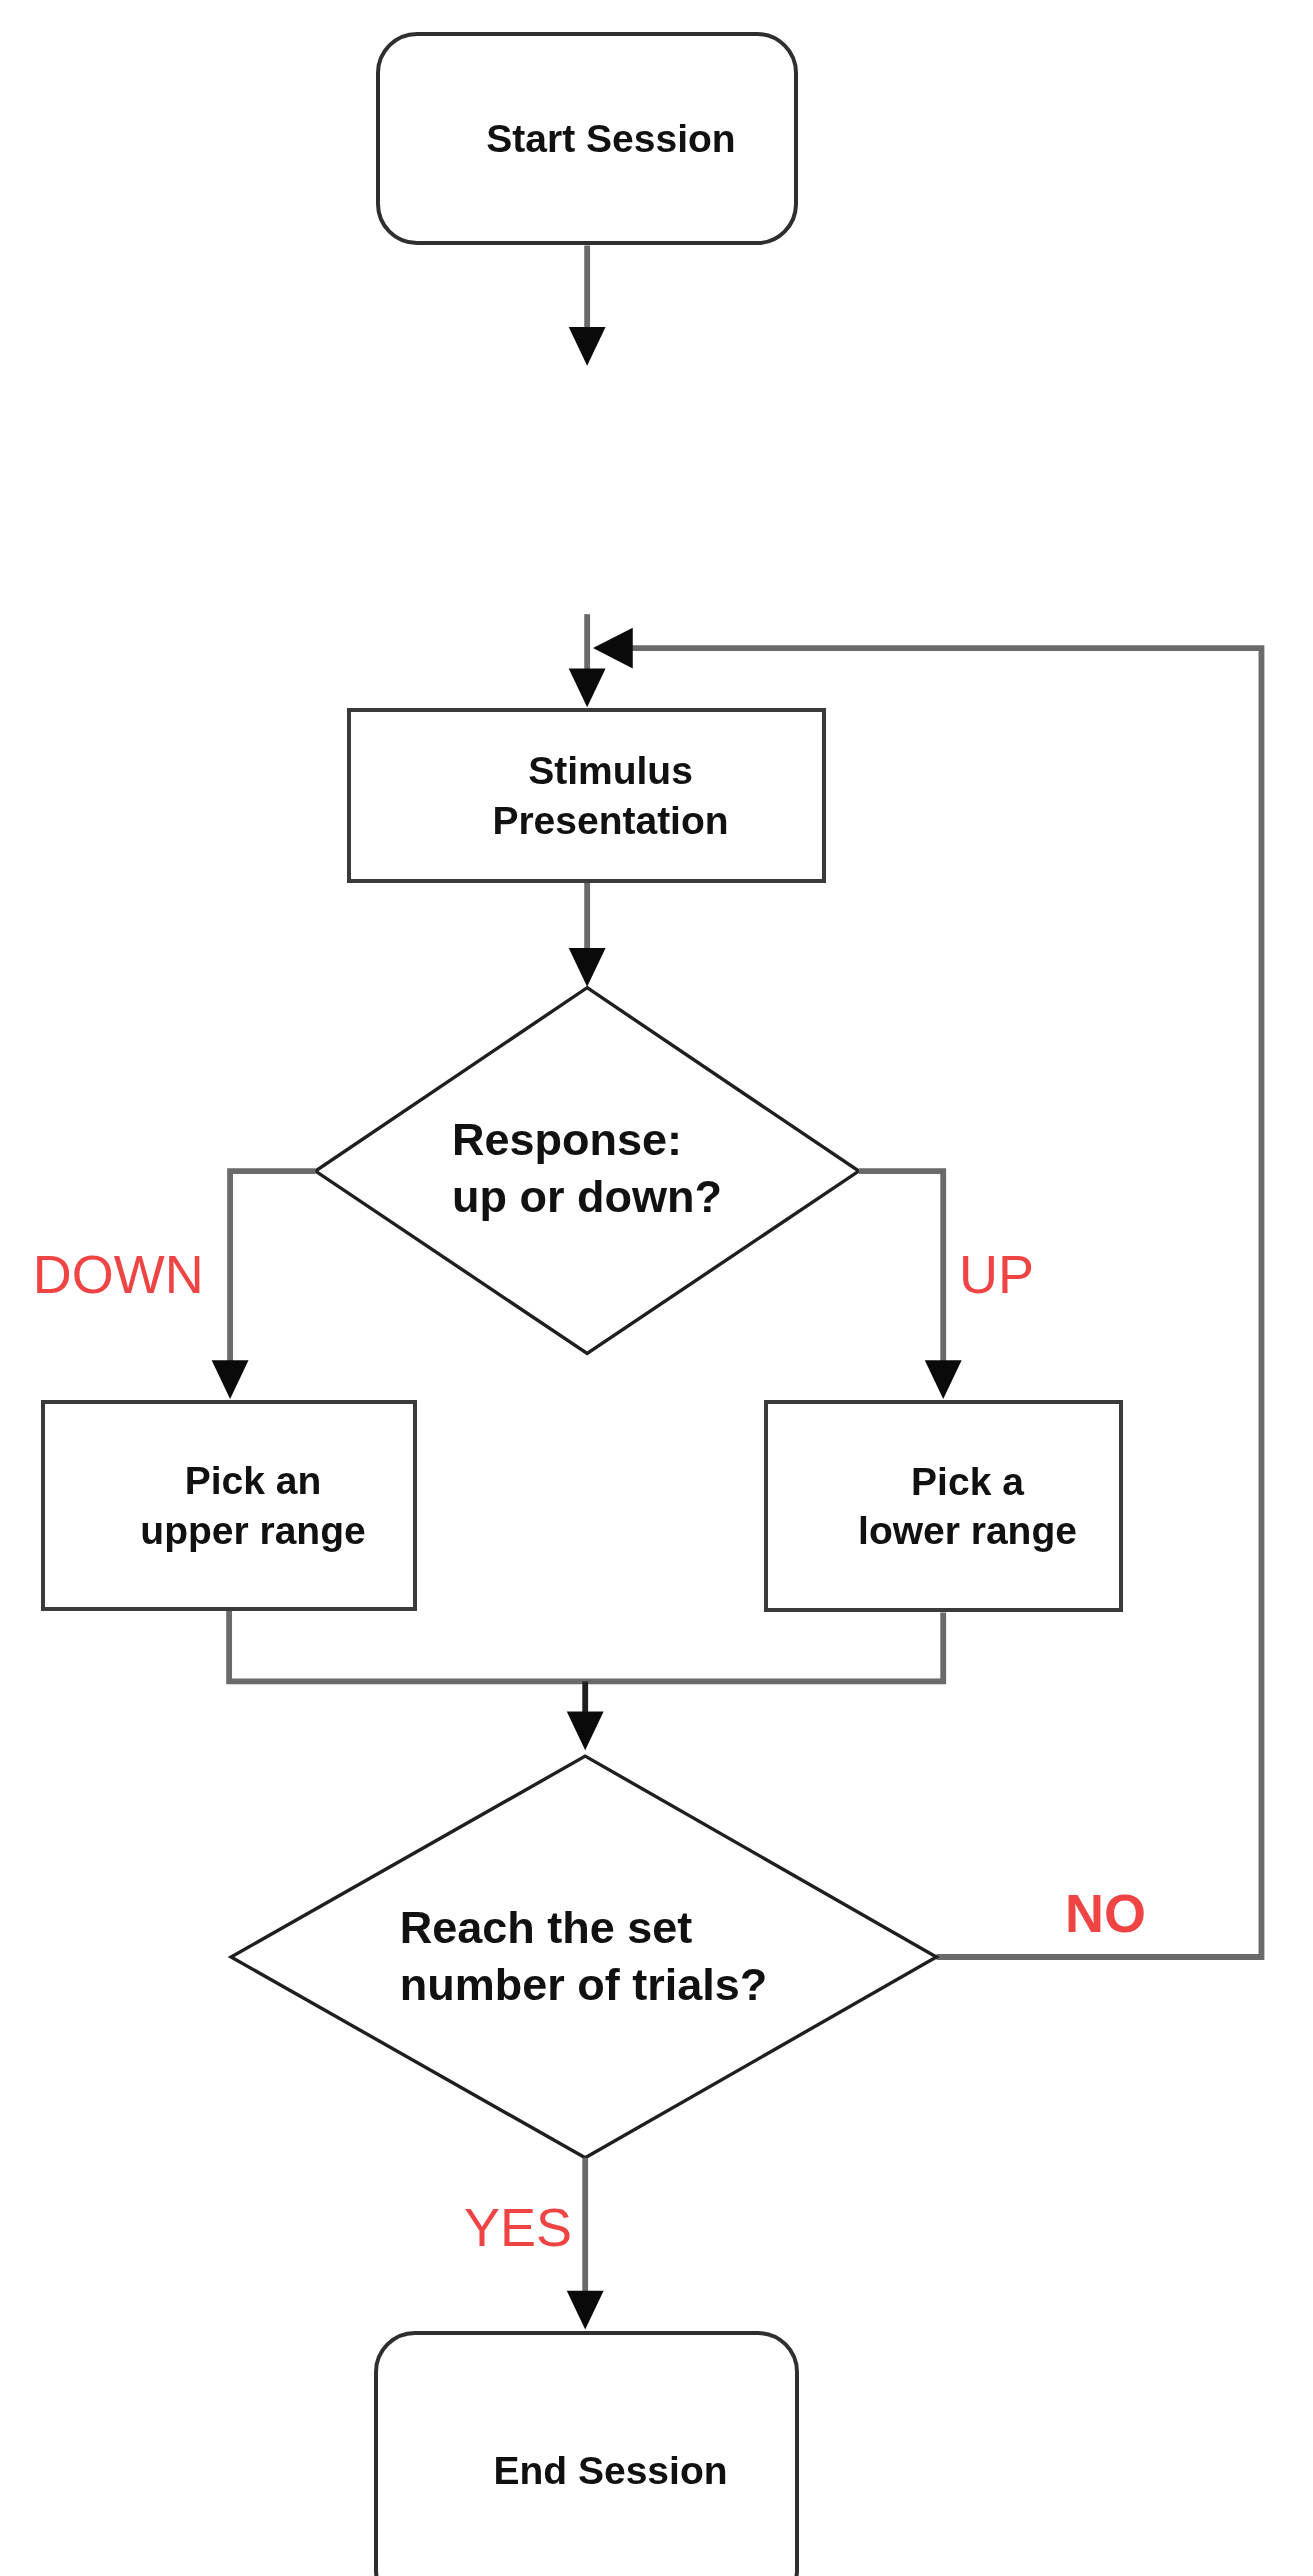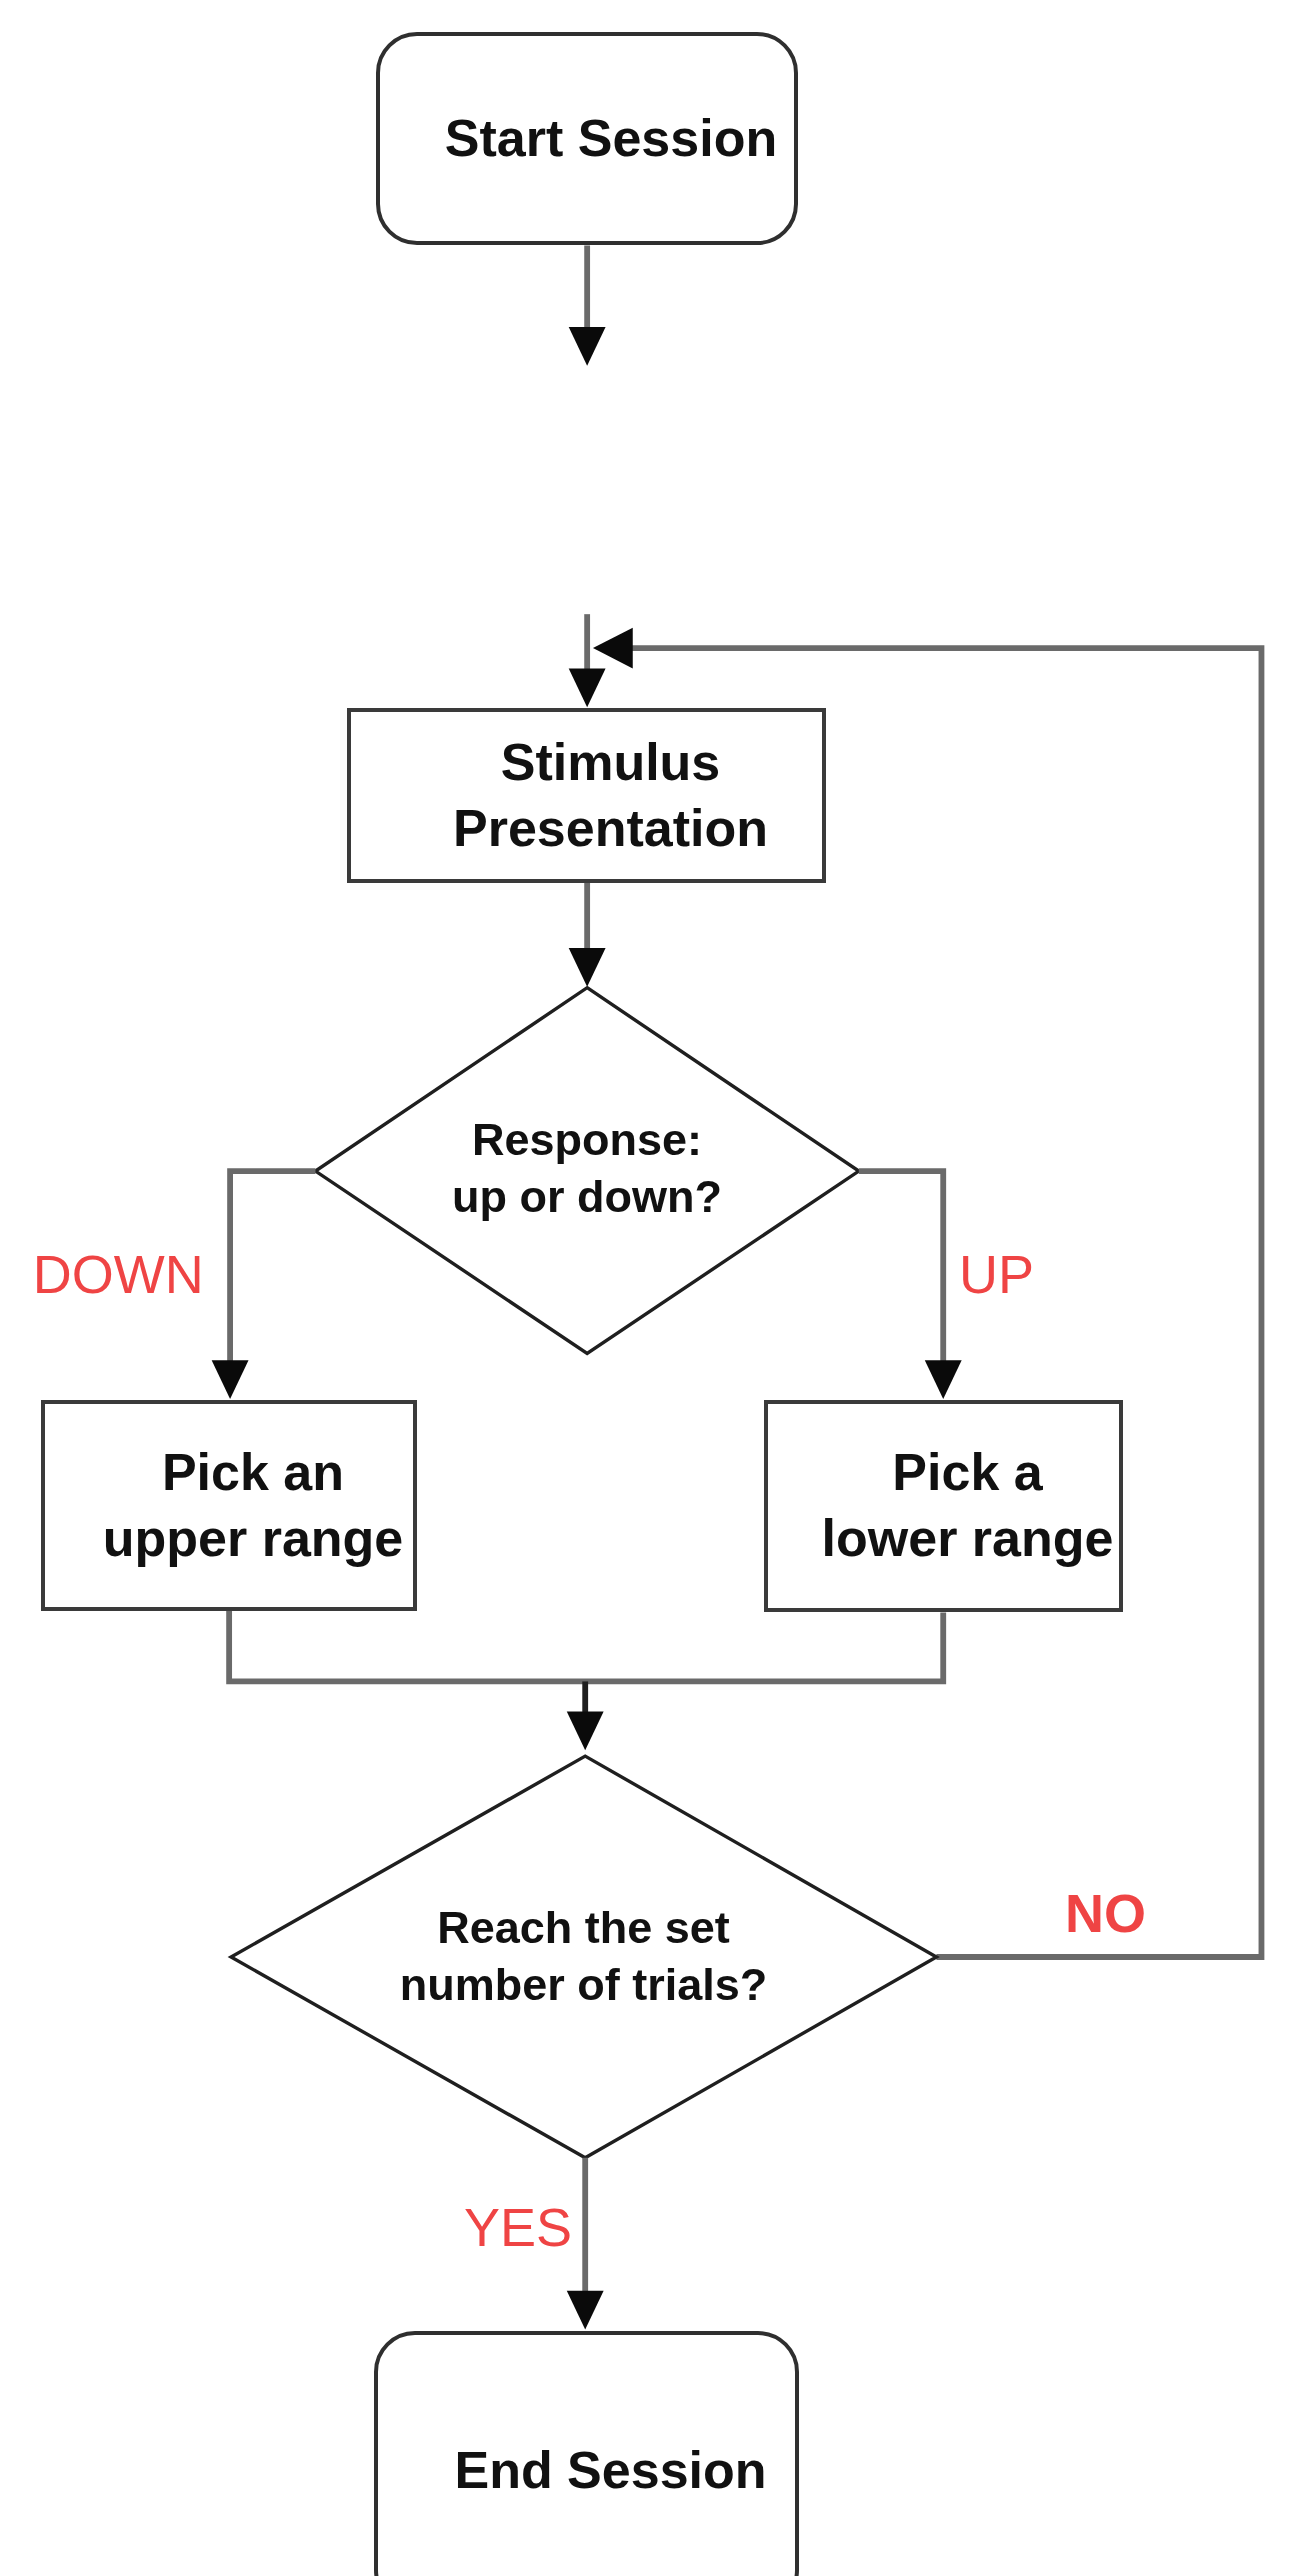--- a/index.html
+++ b/index.html
@@ -13,30 +13,30 @@
   }
   .wires{position:absolute;left:0;top:0;width:1314px;height:2576px;}
   .node{
     position:absolute;
     box-sizing:border-box;
     background:#ffffff;
     border:4.9px solid #3a3a3a;
     display:flex;align-items:center;justify-content:center;
     text-align:center;
     font-weight:bold;
-    font-size:52px;
+    font-size:39px;
     line-height:1.26;
     white-space:pre-line;
     padding-left:48px;
   }
   .terminator{border-radius:41px;border-color:#2f2f2f;}
   .diamond-label{
     position:absolute;
     display:flex;align-items:center;justify-content:center;
-    text-align:center;
+    text-align:left;
     font-weight:bold;
     font-size:45px;
     line-height:1.26;
     white-space:pre-line;
   }
   .edge-label{
     position:absolute;
     font-size:54px;
     font-weight:normal;
     color:#ef4444;

